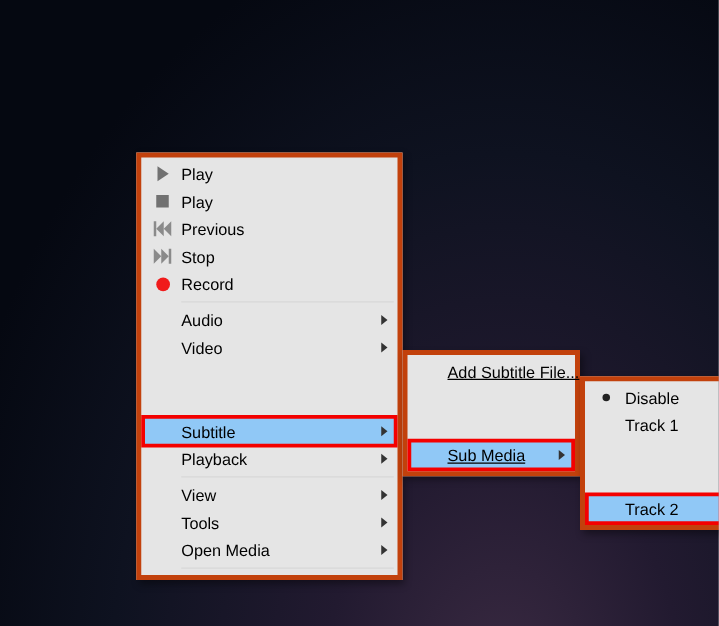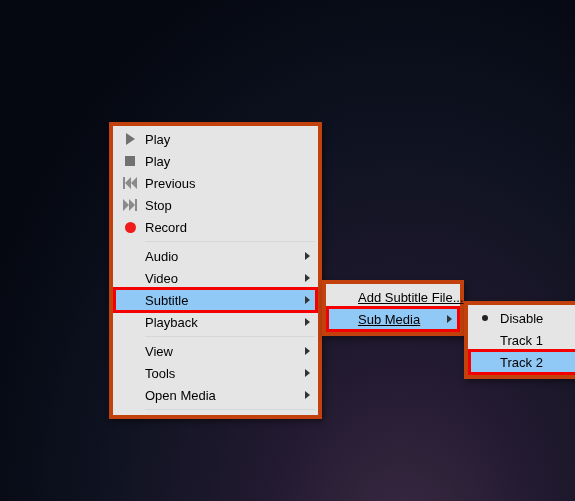--- a/index.html
+++ b/index.html
@@ -53,21 +53,21 @@
     transform: translateY(-50%);
     width: 0; height: 0;
     border-top: 4px solid transparent;
     border-bottom: 4px solid transparent;
     border-left: 5px solid #333;
   }
   .sep {
     border-top: 1px solid #d7d7d7;
     margin: 3px 1px 3px 30px;
   }
-  .hl { background: #90c8f6; }
+  .hl { background: #90c8f6; margin-top: 45px; }
   .redbox { outline: 3px solid #f40000; outline-offset: -1px; }
   .play  { width:0;height:0;border-top:6px solid transparent;border-bottom:6px solid transparent;border-left:9px solid #717171;}
   .stop  { width:10px;height:10px;background:#717171;}
   .rec   { width:11px;height:11px;border-radius:50%;background:#f01b1b;}
   .prev, .next { position:relative;width:14px;height:12px;}
   .prev::before,.prev::after,.next::before,.next::after{content:"";position:absolute;top:0;}
   .prev::before{width:0;height:0;border-top:6px solid transparent;border-bottom:6px solid transparent;border-right:6px solid #8a8a8a;left:2px;}
   .prev::after {width:0;height:0;border-top:6px solid transparent;border-bottom:6px solid transparent;border-right:6px solid #8a8a8a;left:8px;}
   .prev .bar{position:absolute;left:0;top:0;width:2px;height:12px;background:#8a8a8a;}
   .next::before{width:0;height:0;border-top:6px solid transparent;border-bottom:6px solid transparent;border-left:6px solid #8a8a8a;left:0;}

